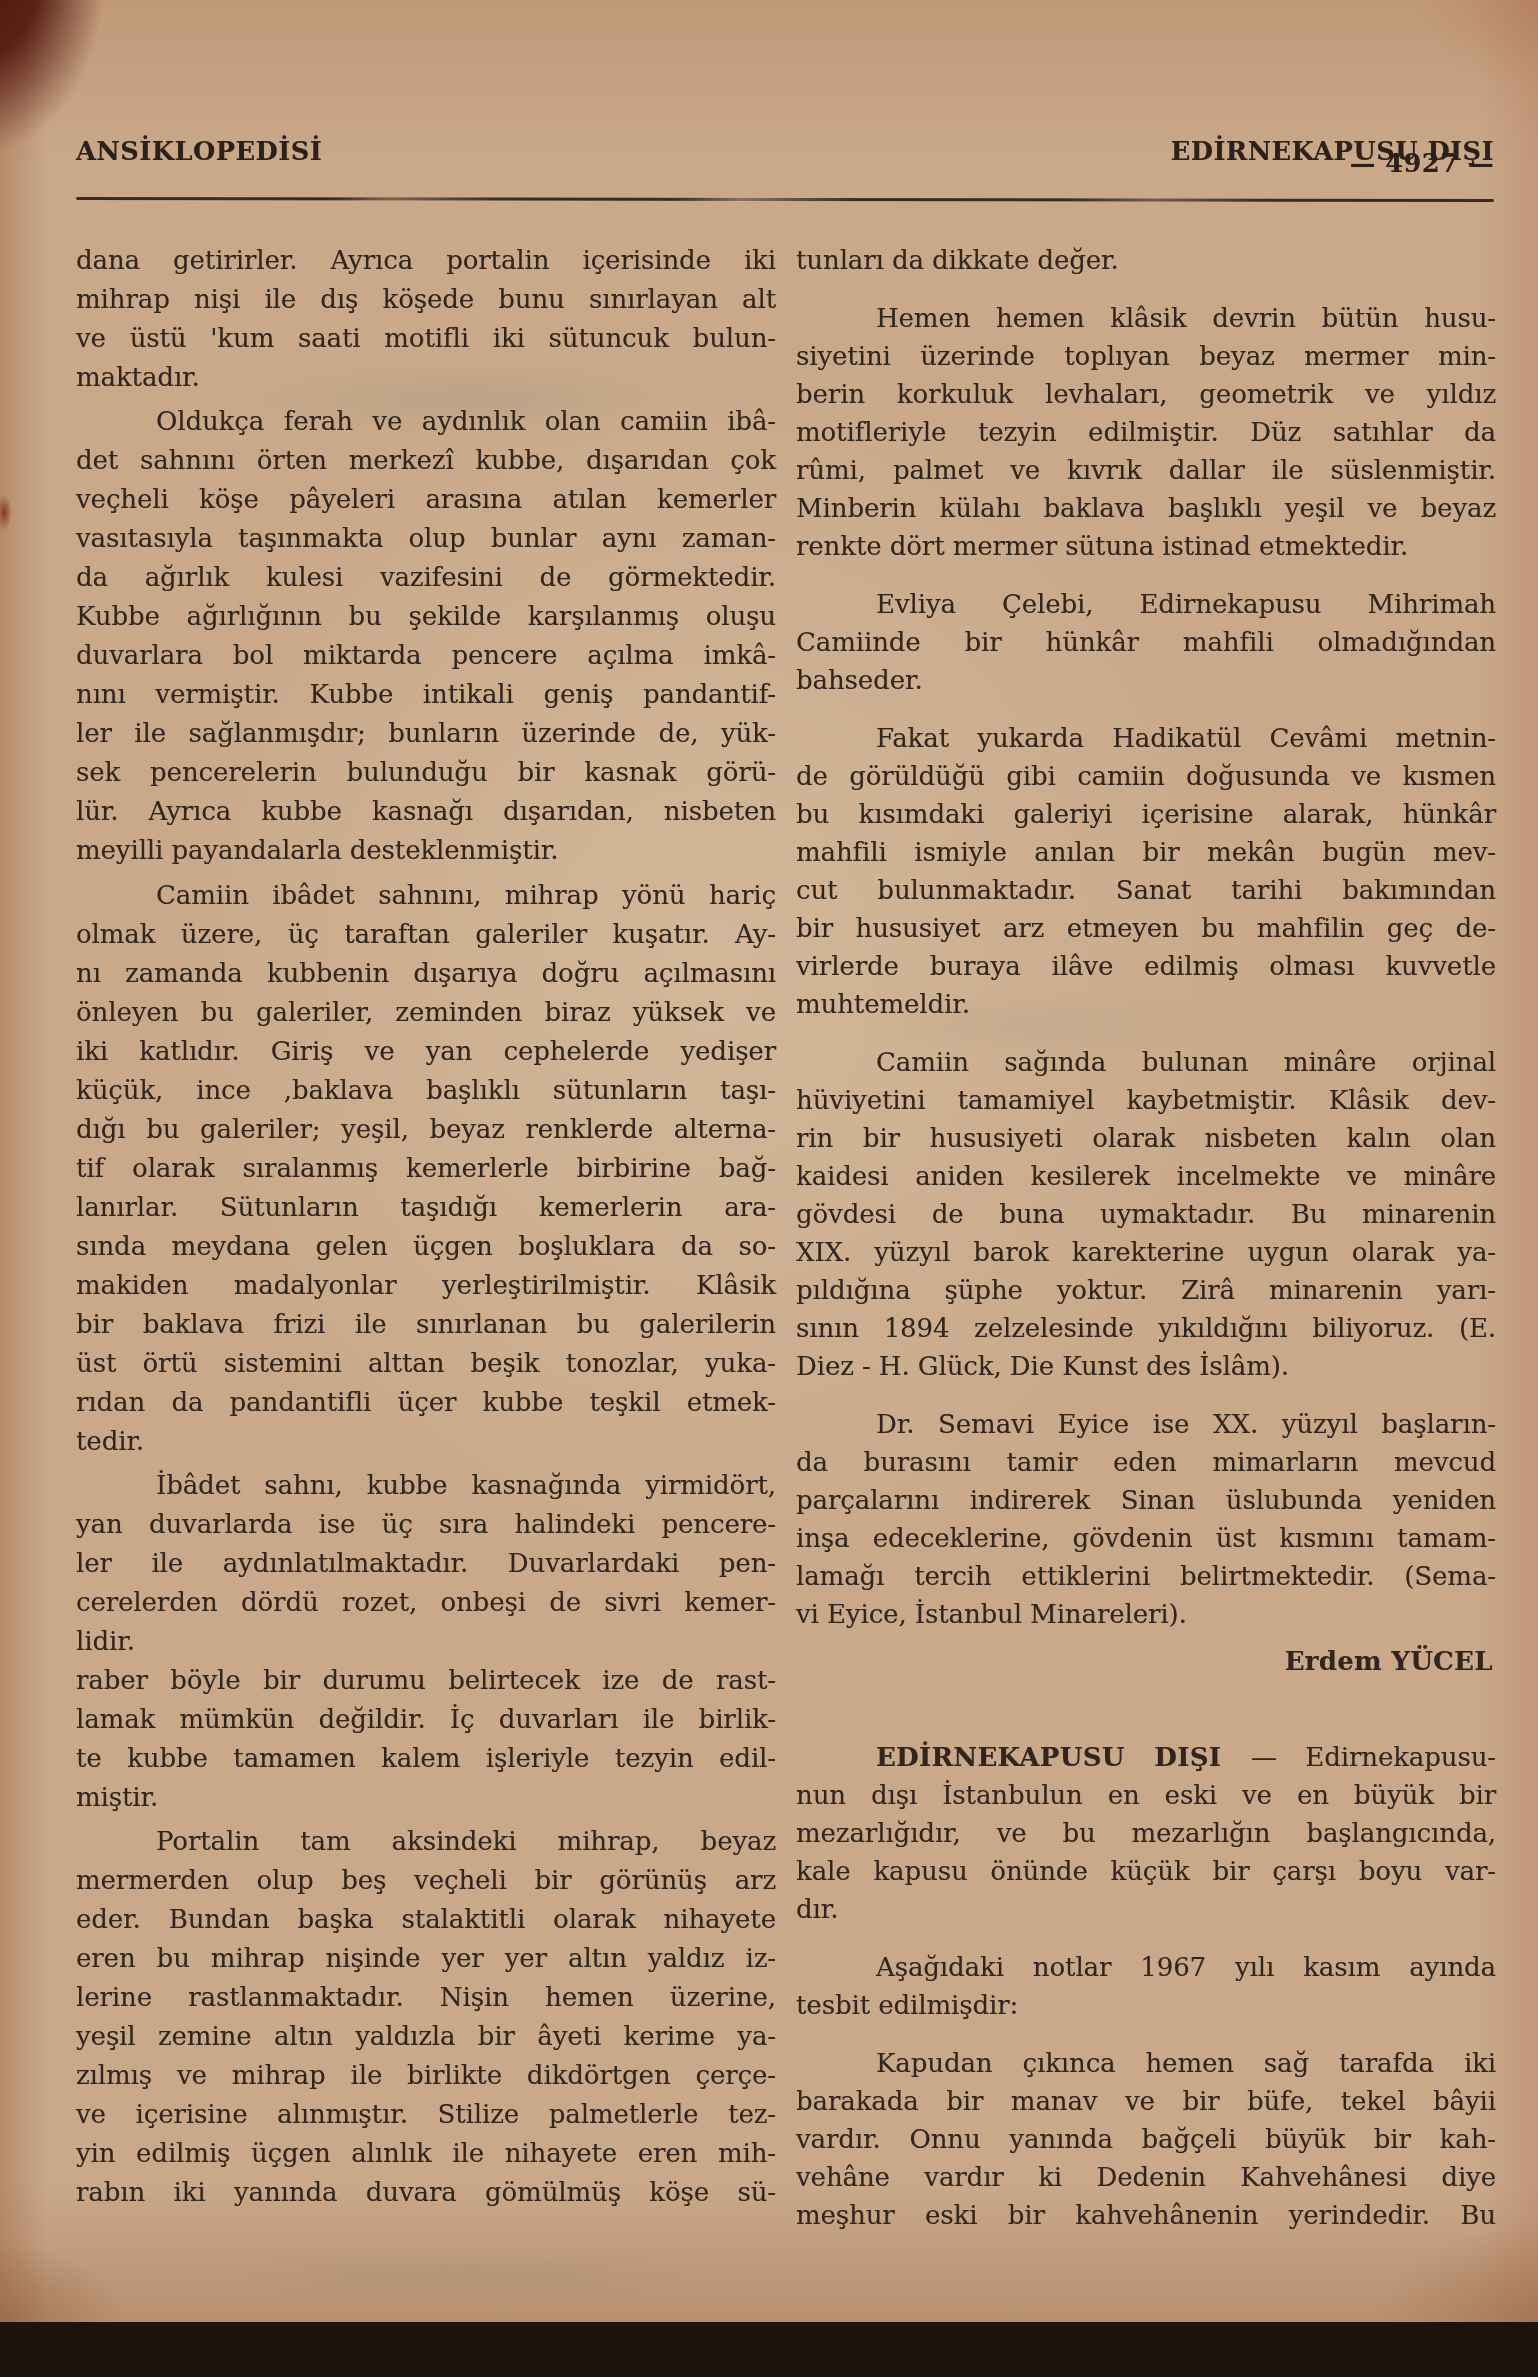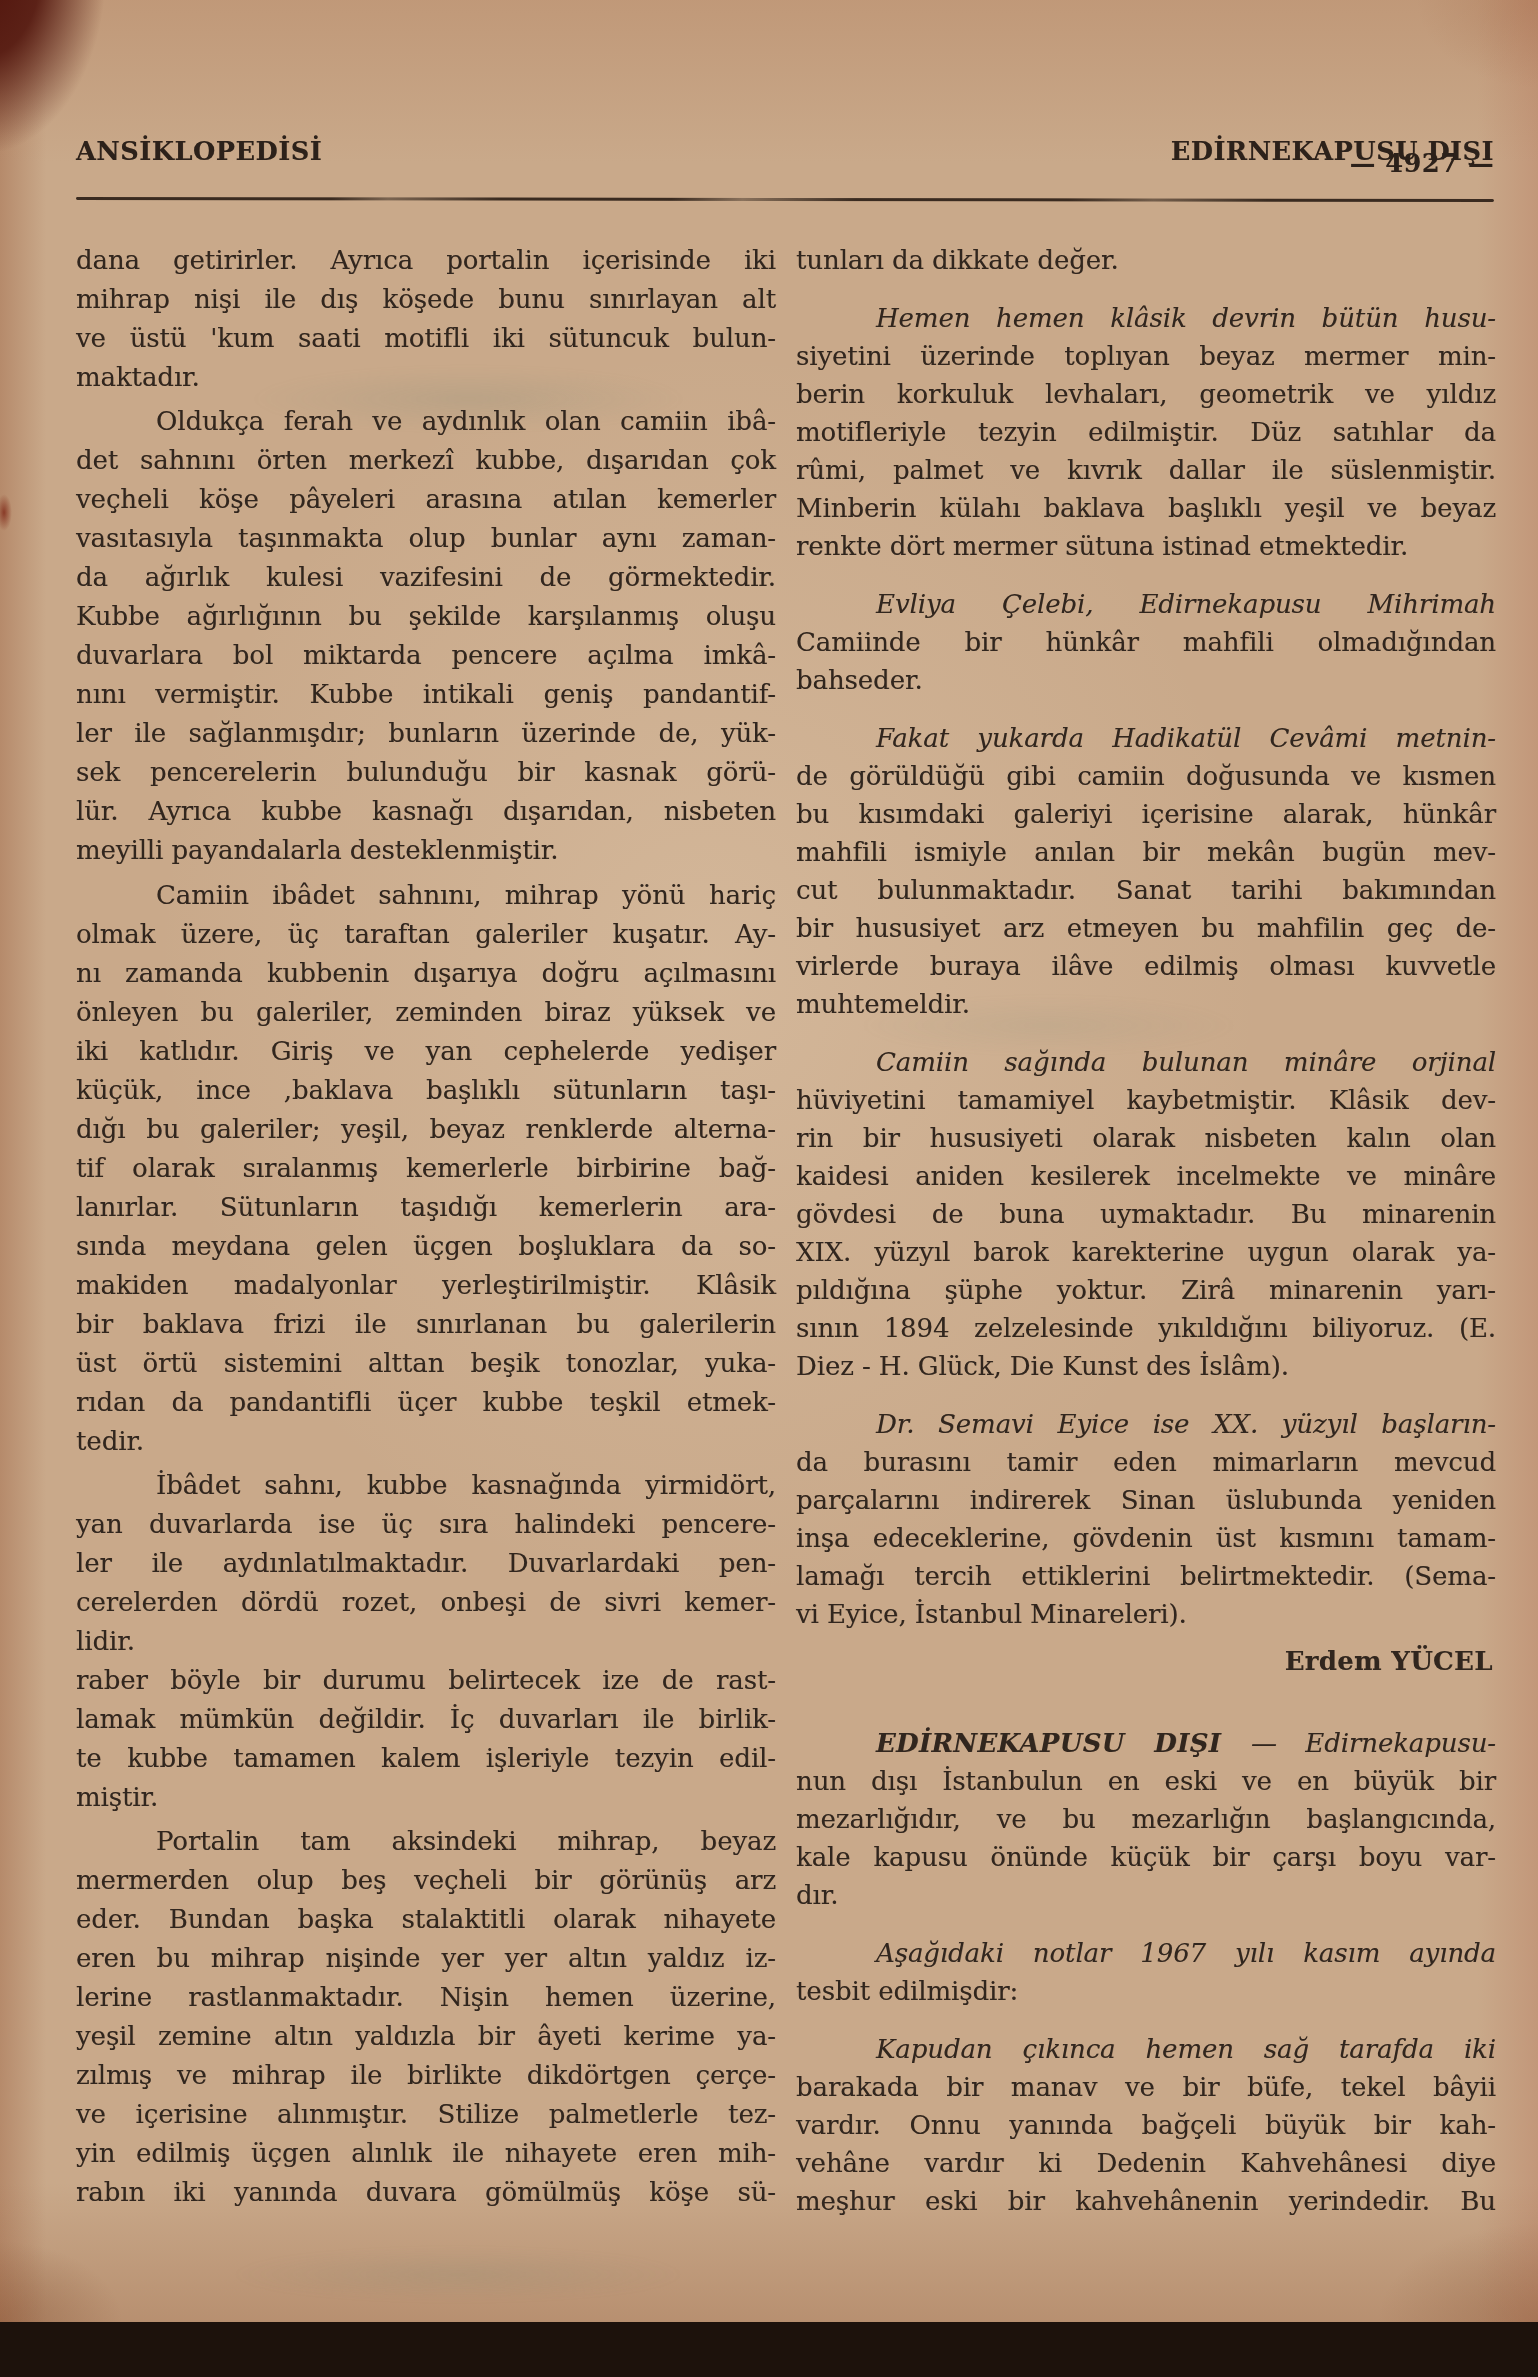--- a/index.html
+++ b/index.html
@@ -66,23 +66,23 @@
     letter-spacing: -0.1px;
     text-shadow: 0.3px 0.3px 0.4px rgba(46,32,22,0.32);
   }
   .col-left  { left: 76px;  line-height: 39px; }
   .col-right { left: 796px; line-height: 38px; }
 
   .line { text-align: justify; text-align-last: justify; }
   .line.end { text-align-last: left; }
   .line.indent { text-indent: 80px; }
   .col-left  .line.indent { margin-top: 5.3px; }
-  .col-right .line.indent { margin-top: 20px; font-style: italic; }
+  .col-right .line.indent { margin-top: 20px; }
   .line.sig { text-align-last: right; margin-top: 8.5px; padding-right: 3.2px; }
-  .col-right .line.entry { margin-top: 44px; }
+  .col-right .line.entry { margin-top: 58px; }
   .b { font-weight: bold; letter-spacing: 0.3px; }
 </style>
 </head>
 <body>
 
 <div class="page">
 
   <div class="corner-tl"></div>
   <div class="edge-nick"></div>
   <div class="smudge smudge-1"></div>

